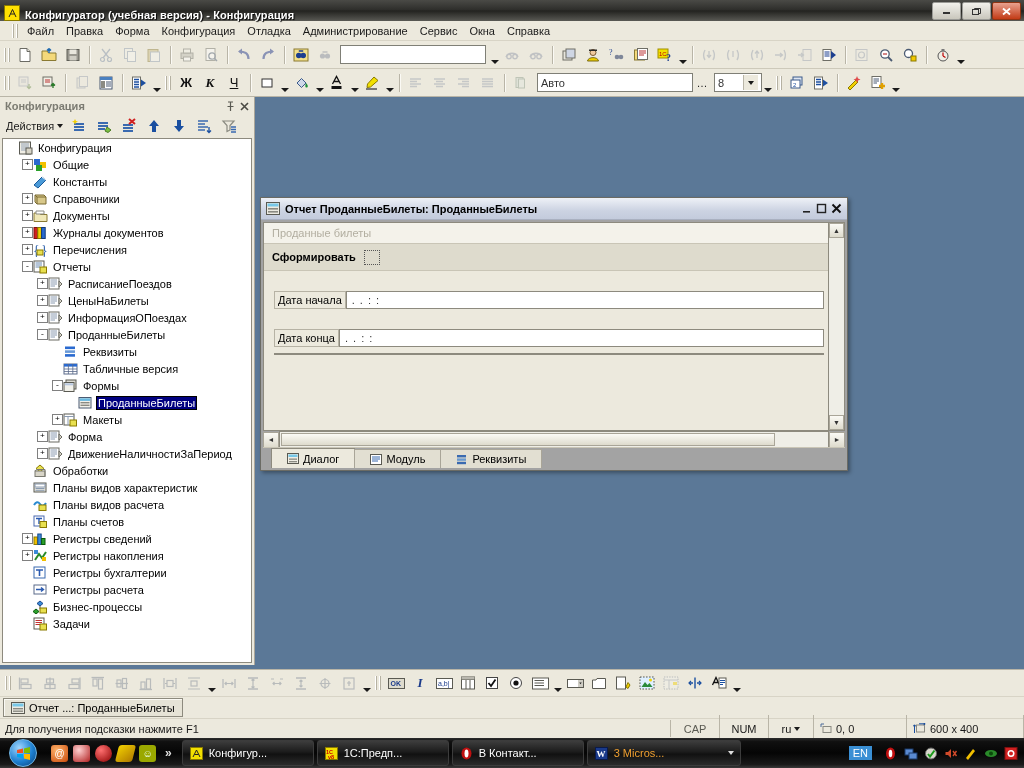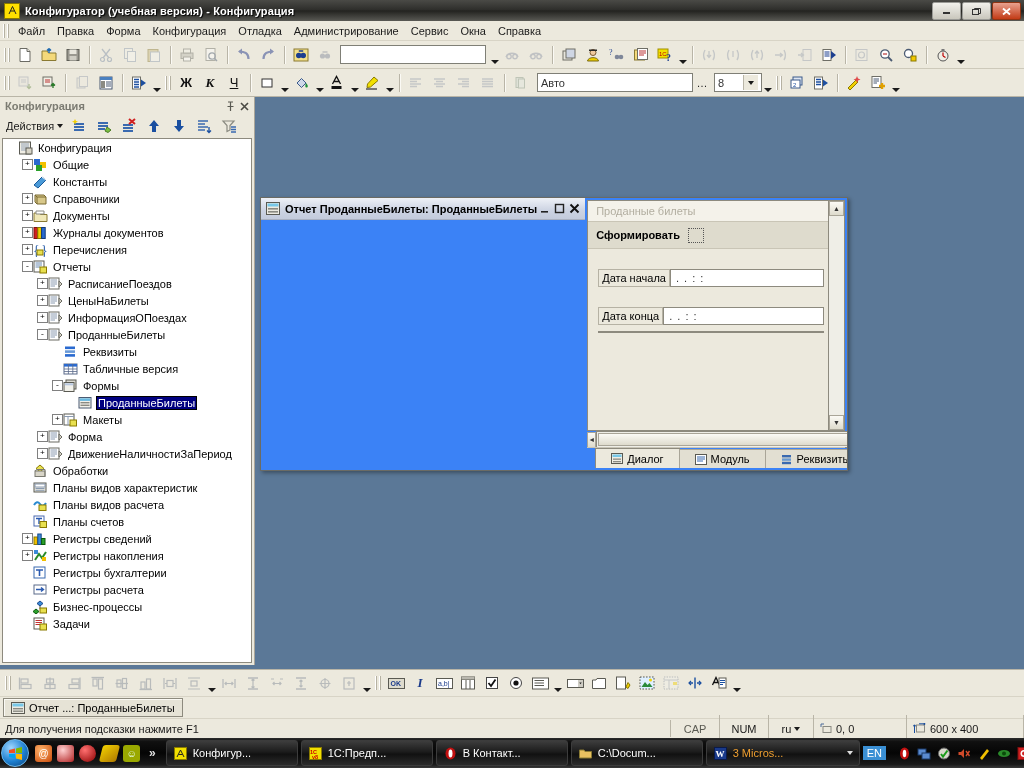--- a/index.html
+++ b/index.html
@@ -11,34 +11,34 @@
     -webkit-font-smoothing:none;
   }
   .app{position:relative;width:1024px;height:768px;}
 
   
   .mainwin{position:absolute;left:0;top:0;width:1024px;height:738px;
            background:#d6d3c4;display:flex;flex-direction:column;}
 
   
   .titlebar{height:21px;background:linear-gradient(to bottom,#4a4a46 0%,#2f2f2c 45%,#232320 52%,#595954 100%);
-            display:flex;align-items:center;padding:0 2px 0 4px;position:relative;}
+            display:flex;align-items:flex-end;padding:0 2px 0 4px;position:relative;}
   .titlebar .tbicon{width:14px;height:14px;background:#ffe000;border:1px solid #8a7a00;
             display:flex;align-items:center;justify-content:center;font-size:9px;color:#333;margin-right:5px;}
   .titlebar .ttl{color:#fff;font-size:11px;font-weight:bold;letter-spacing:0.1px;
             text-shadow:1px 1px 1px #000;}
   .wbtns{position:absolute;right:3px;top:2px;display:flex;gap:1px;}
   .wbtn{width:27px;height:16px;border:1px solid #9a9a96;border-radius:2px;
         background:linear-gradient(to bottom,#f2f1ec,#c9c7bd);
         display:flex;align-items:center;justify-content:center;color:#333;font-size:10px;}
   .wbtn.close{background:linear-gradient(to bottom,#e8a18f,#c23b16);border-color:#8f3413;color:#fff;font-weight:bold;}
 
   
   .menubar{height:19px;background:#ece9dd;display:flex;align-items:center;
-           border-bottom:1px solid #d8d4c6;padding-left:0;}
+           border-bottom:1px solid #d8d4c6;padding-left:9px;}
   .grip{width:6px;height:14px;margin:0 3px;
         background:linear-gradient(to right,#fff 0 1px,#b5b1a2 1px 2px,transparent 2px 4px,#fff 4px 5px,#b5b1a2 5px 6px);}
   .menubar .mi{padding:2px 6px;color:#1a1a1a;font-size:11px;}
 
   
   .tbar{height:27px;background:#ece9dd;display:flex;align-items:center;
         border-bottom:1px solid #cdc9ba;padding-left:1px;}
   .tbar2{border-bottom:1px solid #b9b5a7;}
   .sep{width:1px;height:18px;background:#b9b5a7;margin:0 4px;
        box-shadow:1px 0 0 #fbfaf5;}
@@ -71,22 +71,22 @@
   .tpm{width:9px;height:9px;border:1px solid #808080;background:#fff;font-size:8px;line-height:7px;
        text-align:center;color:#000;flex:none;font-family:"Liberation Mono",monospace;}
   .tspace{flex:none;}
   .ticon{width:16px;height:15px;flex:none;margin-right:3px;display:flex;align-items:center;justify-content:center;}
   .tlabel{padding:0 1px;}
   .tlabel.sel{background:#000080;color:#fff;outline:1px solid #000;}
   .dotline{width:11px;height:17px;flex:none;}
 
   
   .rwin{position:absolute;left:260px;top:100px;width:586px;height:272px;
-        background:#3b82f6;border:1px solid #6b6b64;box-shadow:2px 2px 4px rgba(0,0,0,.35);
-        display:flex;z-index:8;}
+        background:#a3a3a3;border:1px solid #6b6b64;box-shadow:2px 2px 4px rgba(0,0,0,.35);
+        display:flex;flex-direction:column;z-index:8;}
   .rtitle{height:21px;background:linear-gradient(to bottom,#eef1f7,#ccd3e2 60%,#c3cbdc);
           display:flex;align-items:center;padding:0 3px 0 5px;border-bottom:1px solid #a9b0c0;}
   .rtitle .ri{width:14px;height:13px;margin-right:5px;flex:none;}
   .rtitle .rt{font-size:11px;font-weight:bold;color:#000;flex:1;}
   .rtitle .rb{width:15px;height:15px;display:flex;align-items:center;justify-content:center;
               font-size:11px;color:#000;font-weight:bold;}
   .rbody{flex:1;display:flex;flex-direction:column;padding:2px;overflow:hidden;}
   .canvasrow{flex:1;display:flex;overflow:hidden;}
   .canvas{flex:1;background:#ece9dd;border:1px solid #8d8a7e;border-right:none;
           position:relative;overflow:hidden;}
@@ -1316,28 +1316,20 @@
       </div>
       <div class="tbtn">
         <span class="ic">
           <svg width="13" height="13">
               <ellipse cx="6.5" cy="6.5" rx="5" ry="6" fill="#c01010"></ellipse>
               <ellipse cx="6.5" cy="6.5" rx="2" ry="4" fill="#fff"></ellipse>
             </svg>
           </span>
         <span>В Контакт...</span>
       </div>
-      <div class="tbtn">
-        <span class="ic">
-          <svg width="13" height="13">
-              <path d="M0.5 3 H5 L6 4.5 H12.5 V11 H0.5 Z" fill="#e8c060" stroke="#8a7a33"></path>
-            </svg>
-          </span>
-        <span>C:\Docum...</span>
-      </div>
       <div class="tbtn wide">
         <span class="ic">
           <svg width="13" height="13">
               <rect x="0.5" y="0.5" width="12" height="12" fill="#1a3a8a" stroke="#0a1a4a"></rect>
               <text x="1.5" y="10" font-size="9" fill="#fff" font-family="serif" font-weight="bold">W</text>
             </svg>
           </span>
         <span style="color:#f0a030;">3 Micros...</span>
         <i class="caretdn" style="border-top-color:#ddd;margin-left:auto;"></i>
       </div>

